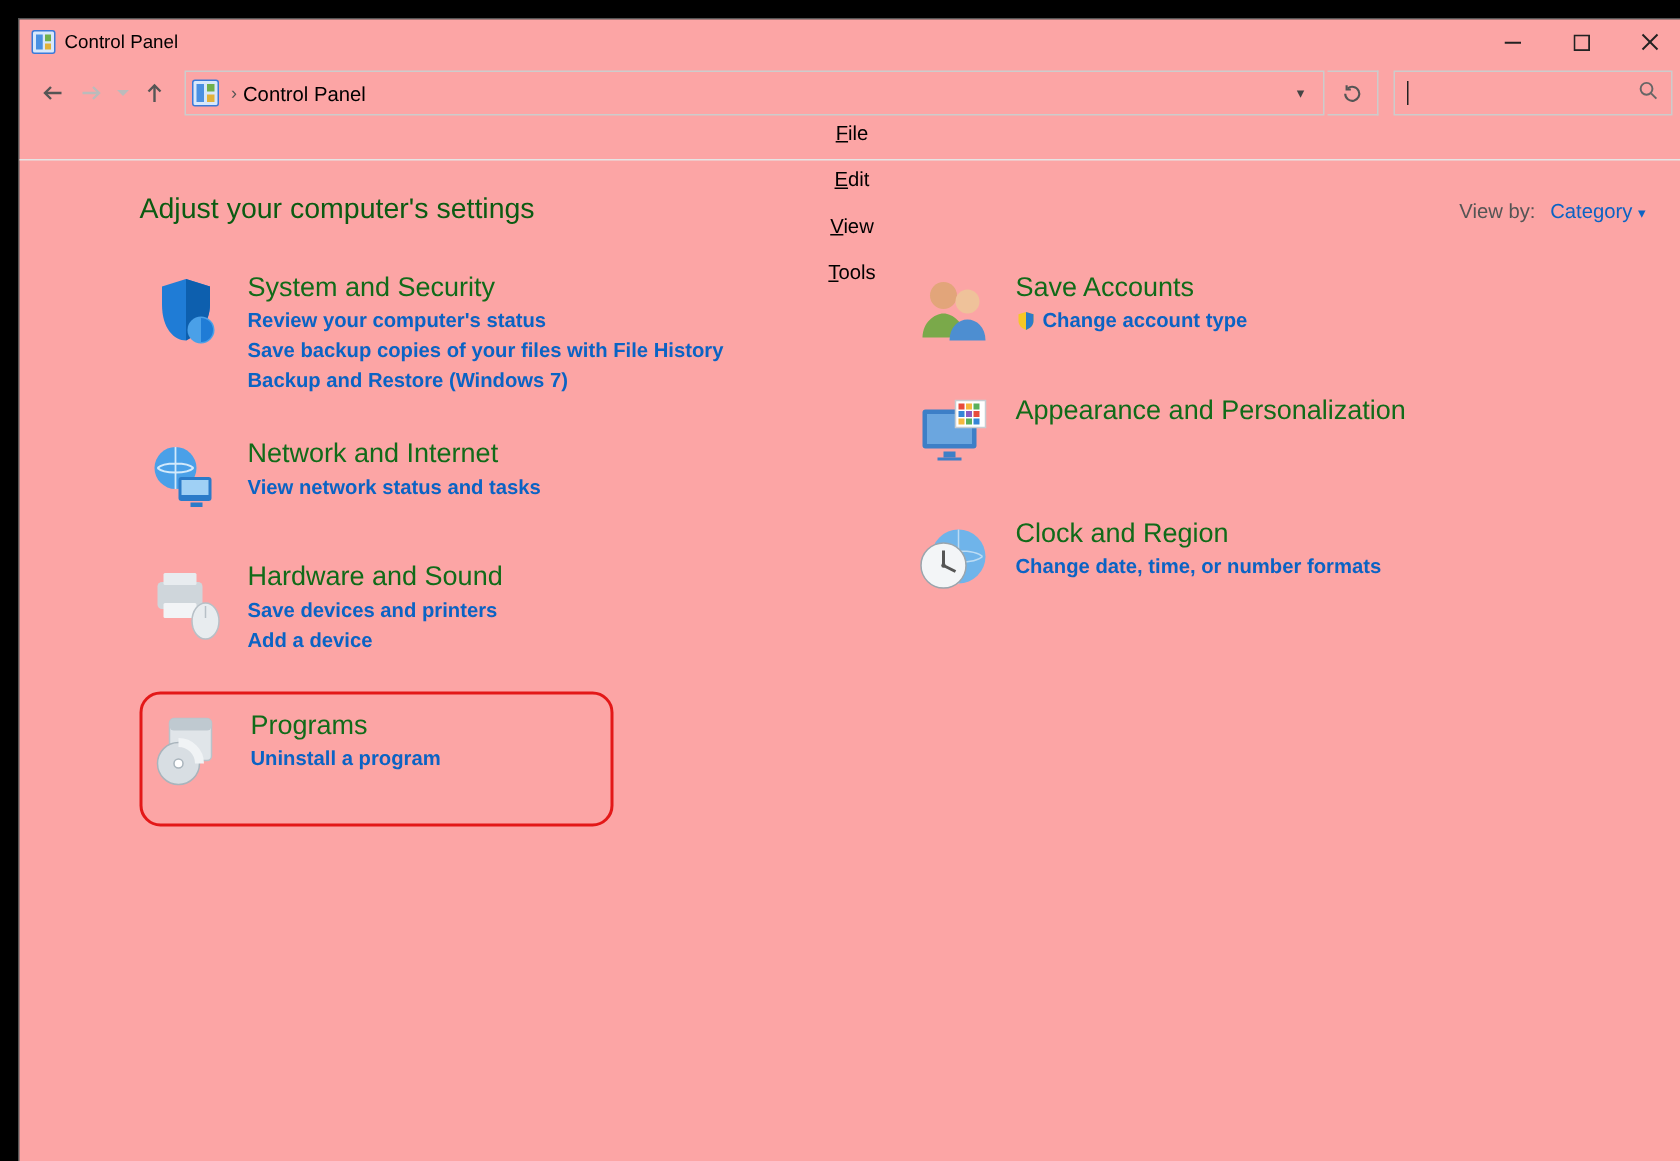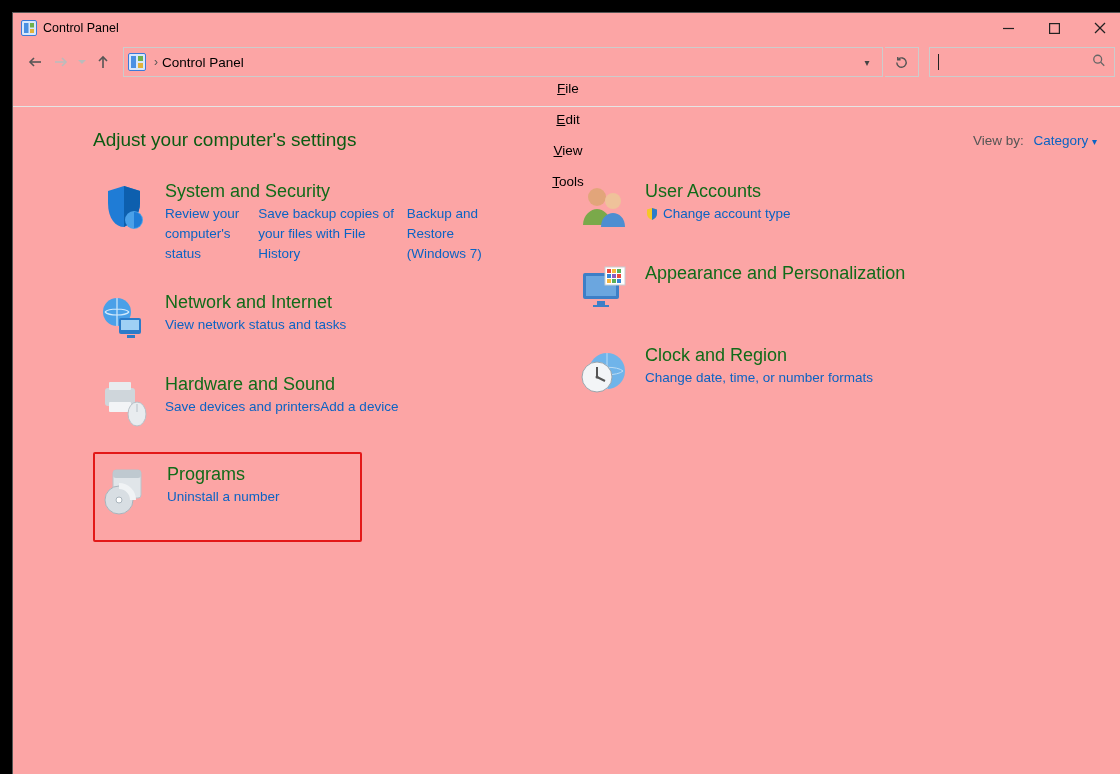--- a/index.html
+++ b/index.html
@@ -116,35 +116,35 @@
   }
   .viewby {
     margin-left:auto;
     font-size:13.5px;
     color:#555;
   }
   .viewby .vblink { color:#0b63c4; margin-left:6px; }
   .viewby .vbarrow { font-size:10px; color:#0b63c4; }
   .columns {
     display:flex;
-    gap:60px;
+    gap:92px;
   }
   .col { width:420px; }
   .category {
     display:flex;
     align-items:flex-start;
     margin-bottom:20px;
     padding:4px 4px 4px 4px;
   }
   .category.highlight {
     border:2.5px solid #e31818;
-    border-radius:2px;
+    border-radius:14px;
     padding:10px 24px 22px 4px;
     margin-bottom:14px;
-    width:269px;
+    width:316px;
   }
   .cat-icon {
     width:54px; height:54px;
     flex:0 0 54px;
     margin-right:14px;
     display:flex; align-items:center; justify-content:center;
   }
   .cat-body { }
   .cat-title {
     color:#116b19;
@@ -153,21 +153,21 @@
     margin-bottom:2px;
   }
   .cat-link {
     color:#0b63c4;
     font-size:13.5px;
     line-height:20px;
     display:flex; align-items:center;
     gap:4px;
   }
   .cat-link .shield { width:14px; height:14px; }
-  .cat-links { display:flex; flex-direction:row; }
+  .cat-links { display:flex; flex-direction:column;font-weight:bold; }
   
   .cp-icon {
     display:inline-block;
     border:1px solid #3a7ad9;
     border-radius:2px;
     position:relative;
     background:#d8e8fb;
   }
   .cp-icon::after {
     content:"";
@@ -343,40 +343,40 @@
                 <rect x="14" y="6" width="28" height="28" rx="3" fill="#e0e5e9" stroke="#b9c3ca"></rect>
                 <rect x="14" y="6" width="28" height="8" rx="3" fill="#bfc9d0"></rect>
                 <circle cx="20" cy="36" r="14" fill="#d8dee3" stroke="#a9b4bc"></circle>
                 <circle cx="20" cy="36" r="3" fill="#fff" stroke="#a9b4bc"></circle>
                 <path d="M20 22a14 14 0 0 1 14 14" fill="none" stroke="#f0f3f5" stroke-width="6"></path>
               </svg>
           </div>
           <div class="cat-body">
             <div class="cat-title">Programs</div>
             <div class="cat-links">
-              <span class="cat-link">Uninstall a number</span>
+              <span class="cat-link">Uninstall a program</span>
             </div>
           </div>
         </div>
 
       </div>
 
       <div class="col">
 
         <div class="category">
           <div class="cat-icon">
             <svg width="54" height="54" viewBox="0 0 54 54">
                 <circle cx="20" cy="16" r="9" fill="#e2a57a"></circle>
                 <path d="M6 44c0-10 8-16 14-16s14 6 14 16z" fill="#7aa94a"></path>
                 <circle cx="36" cy="20" r="8" fill="#efc29a"></circle>
                 <path d="M24 46c0-9 6-14 12-14s12 5 12 14z" fill="#4d8ed1"></path>
               </svg>
           </div>
           <div class="cat-body">
-            <div class="cat-title">User Accounts</div>
+            <div class="cat-title">Save Accounts</div>
             <div class="cat-links">
               <span class="cat-link">
                 <svg class="shield" viewBox="0 0 14 14">
                     <path d="M7 1l5 1.5V7c0 3-2.5 5-5 6C4.5 12 2 10 2 7V2.5L7 1z" fill="#f5c727"></path>
                     <path d="M7 1l5 1.5V7c0 3-2.5 5-5 6V1z" fill="#2b7bc9"></path>
                   </svg>
                 <span>Change account type</span>
               </span>
             </div>
           </div>

